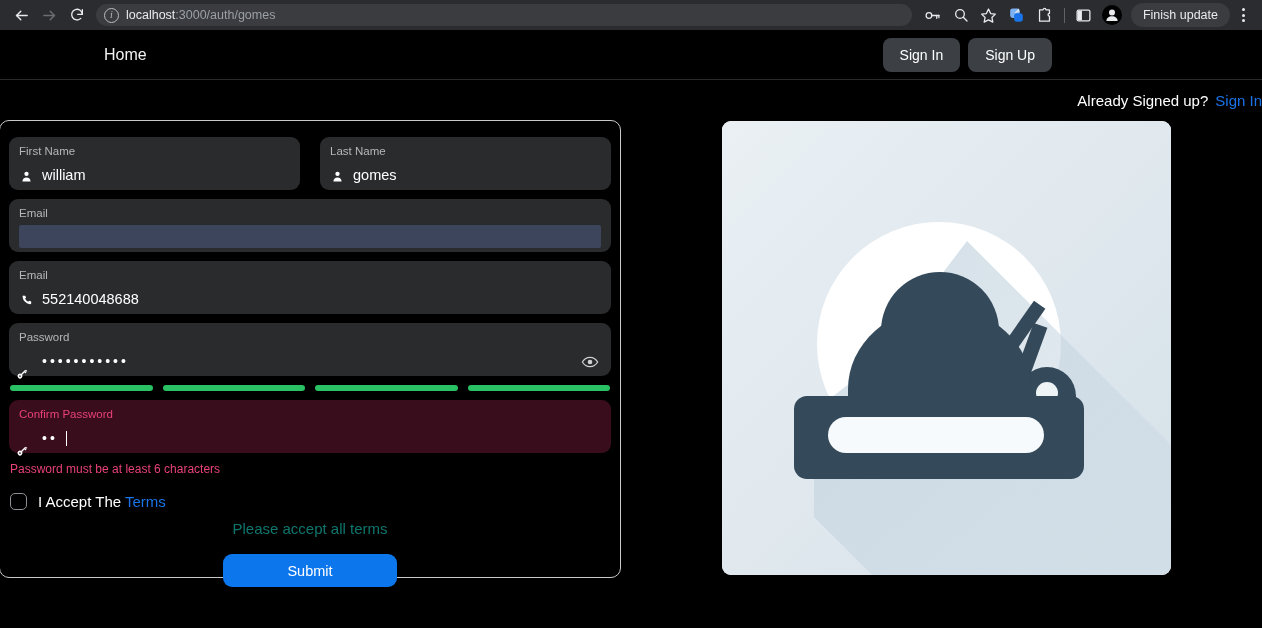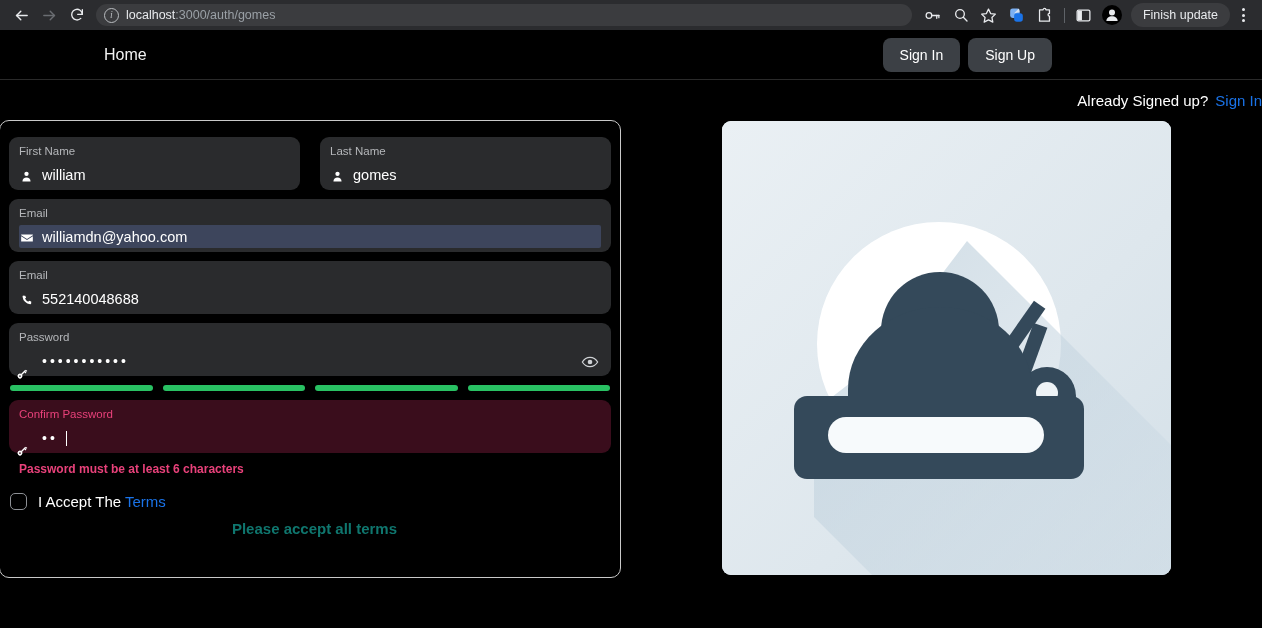--- a/index.html
+++ b/index.html
@@ -117,21 +117,21 @@
     width: 18px; height: 18px; color: #cfd2d5; cursor: pointer;
   }
 
   .strength { display: flex; gap: 10px; margin: 5px 1px 9px 1px; }
   .strength-bar { flex: 1 1 0; height: 6px; border-radius: 3px; background: #29c163; }
 
   .field.error { background: #3a0d1c; }
   .field.error .field-label { color: #e8417a; }
   .caret { display: inline-block; width: 1px; height: 15px; background: #fff; vertical-align: -2px; }
   .dots { letter-spacing: 3px; font-size: 14px; color: #fff; }
-  .error-text { font-size: 12px; color: #e8417a; margin: 2px 1px 0 10px; font-weight: bold; }
+  .error-text { font-size: 12px; color: #e8417a; margin: 2px 1px 0 1px; }
   .error-text.big { font-size: 15px; color: #0f766e; margin-top: 10px; text-align: center; }
 
   .terms-row { display: flex; align-items: center; gap: 11px; margin: 17px 1px 0 1px; }
   .checkbox {
     width: 17px; height: 17px; flex: 0 0 17px;
     border: 1.6px solid #8d9095; border-radius: 5px; background: transparent;
     cursor: pointer;
   }
   .terms-label { font-size: 15px; color: #fff; }
   .terms-label a { color: #1a73e8; text-decoration: none; text-align: center; }
@@ -272,29 +272,20 @@
                 </svg>
             </span>
             <span class="field-value">gomes</span>
           </div>
         </div>
       </div>
 
       <div class="field full autofill">
         <span class="field-label">Email</span>
         <div class="fill-strip"></div>
-        <div class="field-row">
-          <span class="field-icon">
-            <svg width="14" height="14" viewBox="0 0 24 24" fill="currentColor">
-                <path d="M2 6h20v1.2l-10 6.3-10-6.3z"></path>
-                <path d="M2 9.2l10 6.3 10-6.3V18H2z"></path>
-              </svg>
-          </span>
-          <span class="field-value">williamdn@yahoo.com</span>
-        </div>
       </div>
 
       <div class="field full">
         <span class="field-label">Email</span>
         <div class="field-row">
           <span class="field-icon">
             <svg width="13" height="13" viewBox="0 0 24 24" fill="currentColor">
                 <path d="M6.6 3h3.1l1.6 4-2 1.5a12 12 0 0 0 5.9 5.9l1.5-2 4 1.6v3.1a1.9 1.9 0 0 1-2 1.9A16 16 0 0 1 4.7 5a1.9 1.9 0 0 1 1.9-2z"></path>
               </svg>
           </span>
@@ -348,20 +339,23 @@
         </div>
       </div>
       <div class="error-text">Password must be at least 6 characters</div>
 
       <div class="terms-row">
         <div class="checkbox"></div>
         <span class="terms-label"><span>I Accept The</span> <a href="#">Terms</a></span>
       </div>
       <div class="error-text big">Please accept all terms</div>
 
+      <div class="submit-wrap">
+        <button type="button" class="submit-btn">Submit</button>
+      </div>
     </form>
 
     <div class="illustration-wrap">
       <div class="illustration">
         <svg width="449" height="454" viewBox="0 0 449 454">
           <defs>
             <linearGradient id="bg" x1="0" y1="0" x2="1" y2="1">
               <stop offset="0%" stop-color="#eaf0f4"></stop>
                 <stop offset="60%" stop-color="#dee7ed"></stop>
                 <stop offset="100%" stop-color="#d4e0e8"></stop>

